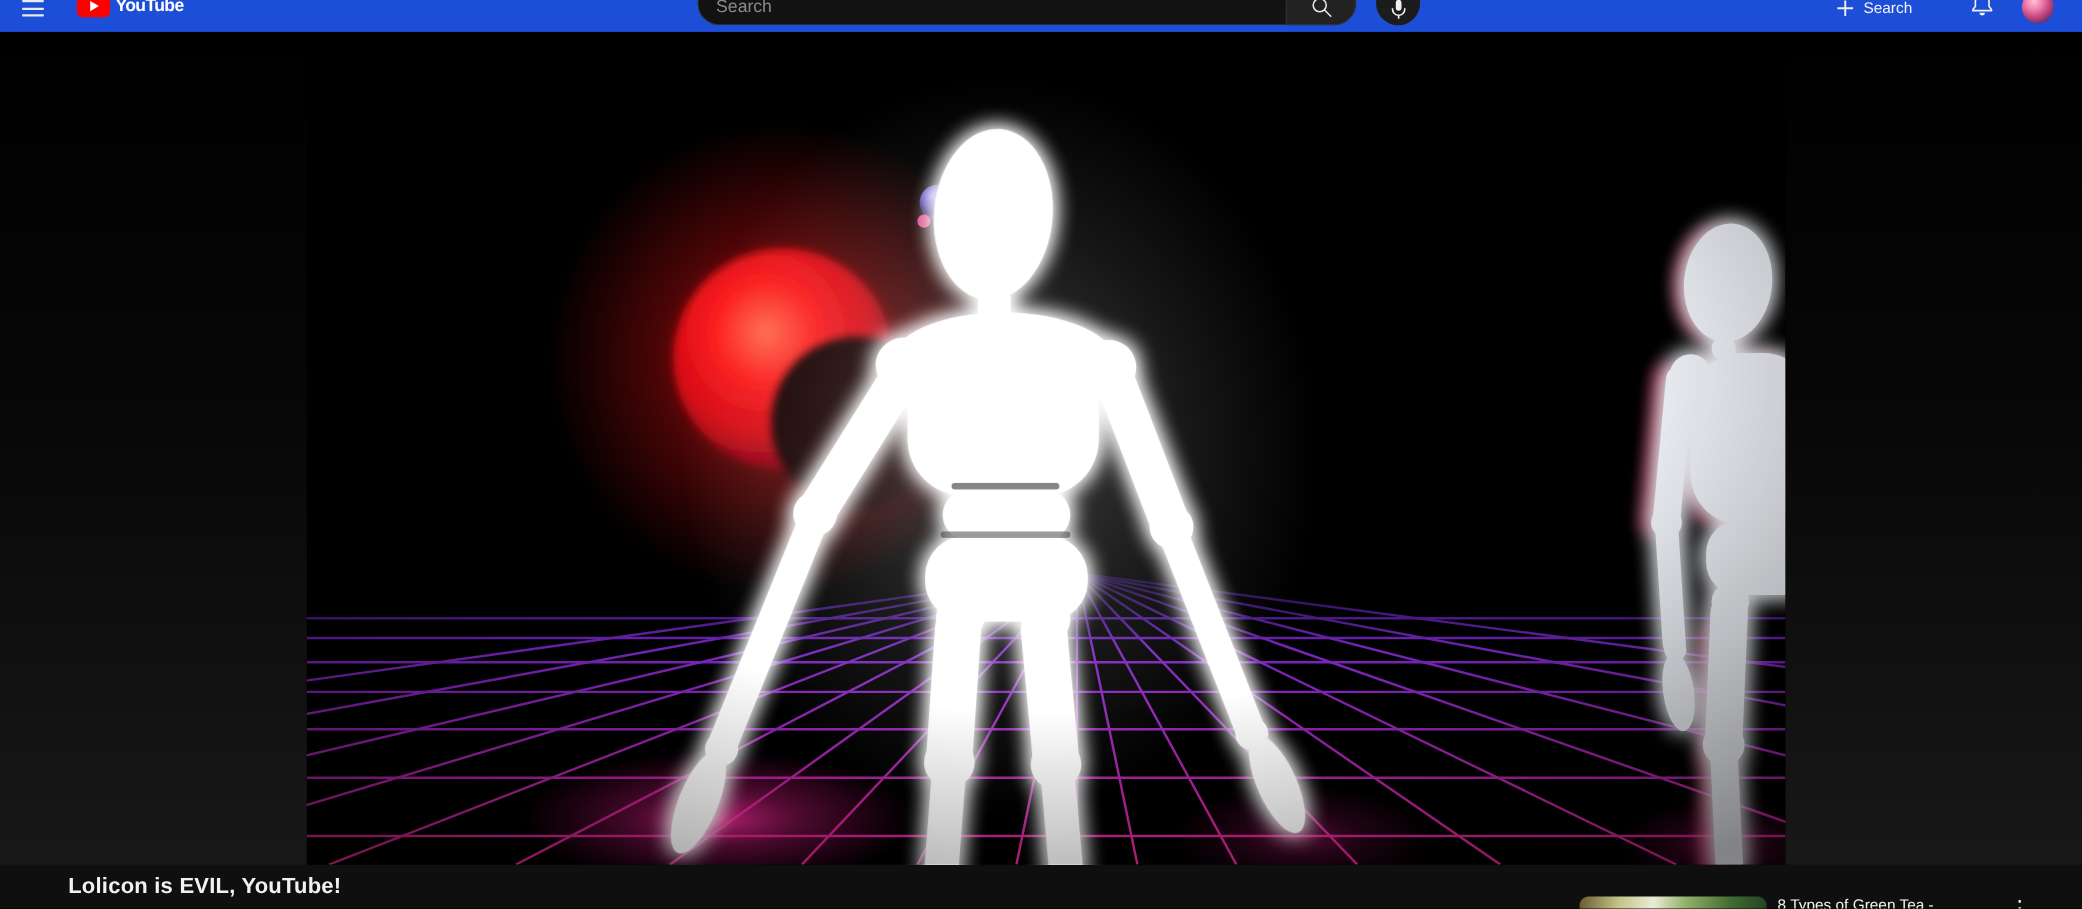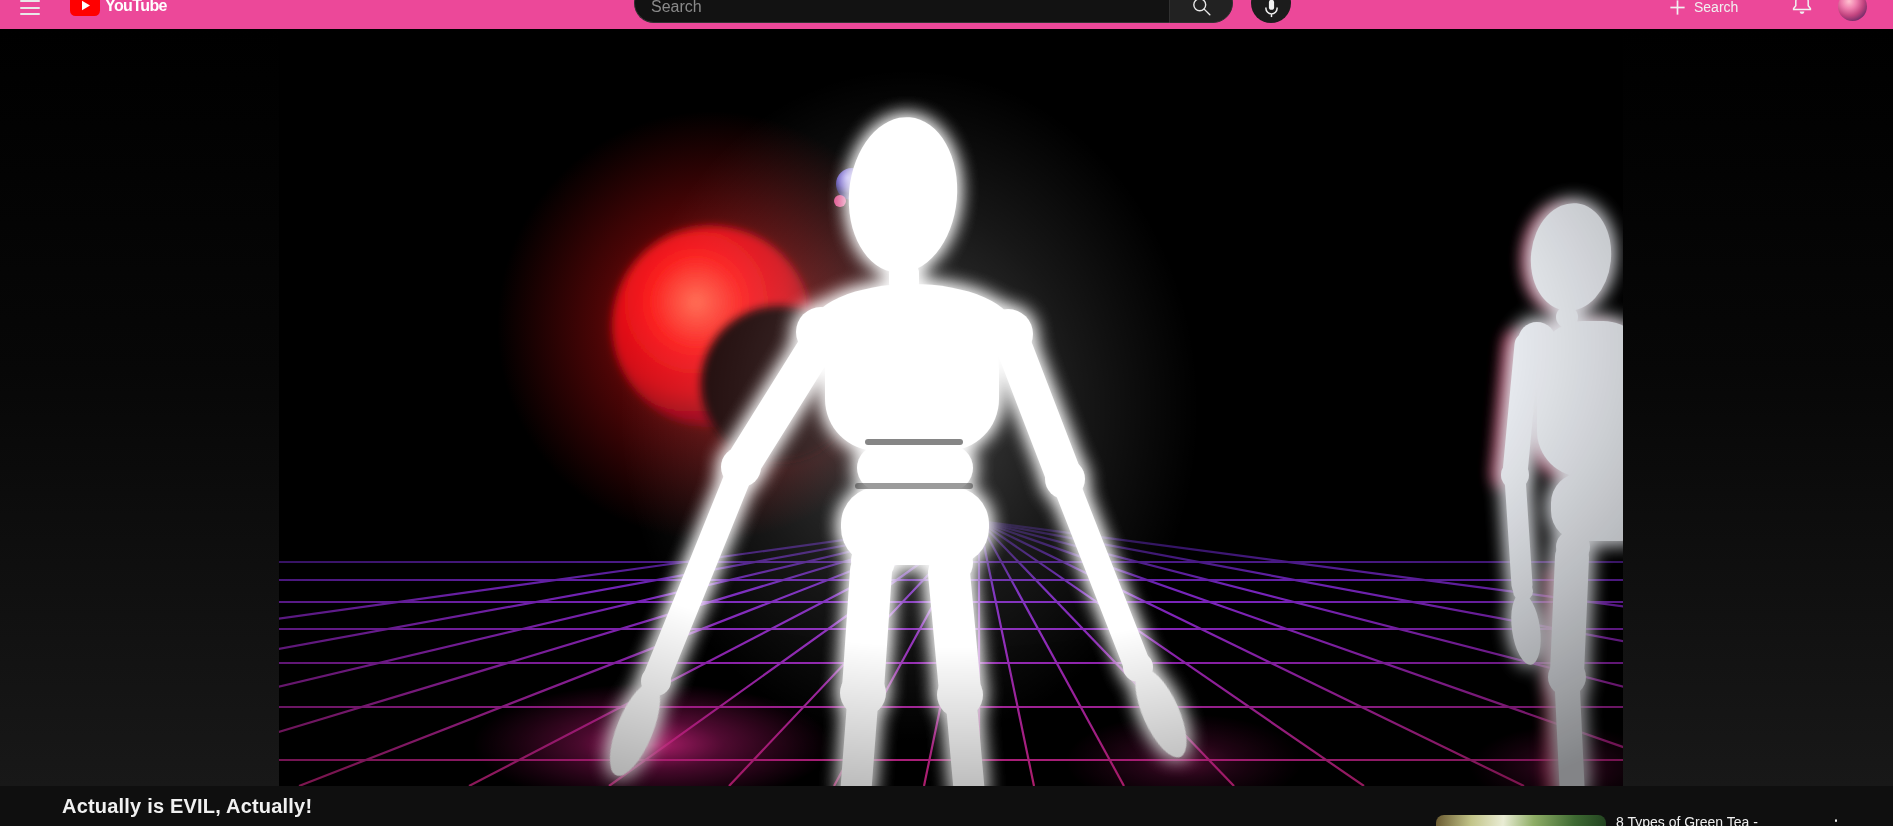--- a/index.html
+++ b/index.html
@@ -21,21 +21,21 @@
   
   .player {
     position: absolute; left: 279px; top: 29px; width: 1344px; height: 757px;
     background: #000;
   }
   .player svg { display: block; width: 100%; height: 100%; }
 
   
   .topbar {
     position: absolute; top: 0; left: 0; width: 100%; height: 29px;
-    background: #ec4899; z-index: 20;
+    background: #1d4ed8; z-index: 20;
   }
   .hamburger { position: absolute; left: 20px; top: 0; width: 22px; height: 18px; }
   .hamburger .hl { display: block; width: 20px; height: 2px; background: #e9e9e9; margin-bottom: 4.5px; border-radius: 1px; }
 
   .logo { position: absolute; left: 70px; top: -5px; display: flex; align-items: center; gap: 5px; text-decoration: none; }
   .logo svg { width: 30px; height: 21px; }
   .wordmark { color: #fff; font-size: 16px; font-weight: 700; letter-spacing: -0.6px; }
 
   .searchbox {
     position: absolute; left: 634px; top: -17px; width: 535px; height: 40px;
@@ -312,21 +312,21 @@
       <path d="M12 3.2 a6.2 6.2 0 0 0 -6.2 6.2 v4.3 L3.6 16.6 v1 h16.8 v-1 L18.2 13.7 V9.4 A6.2 6.2 0 0 0 12 3.2 z" fill="none" stroke="#f1f1f1" stroke-width="1.5"></path>
       <path d="M9.6 19.6 a2.4 2.4 0 0 0 4.8 0 z" fill="#f1f1f1"></path>
     </svg>
   </button>
 
   <button class="avatar-btn">
     <span class="avatar"></span>
   </button>
 </header>
 
-<h1 class="vtitle">Actually is EVIL, Actually!</h1>
+<h1 class="vtitle">Lolicon is EVIL, YouTube!</h1>
 
 <div>
   <div class="thumb"></div>
   <div class="stitle">8 Types of Green Tea -</div>
   <button class="sdots">
     <span>⋮</span>
   </button>
 </div>
 
 </body></html>

